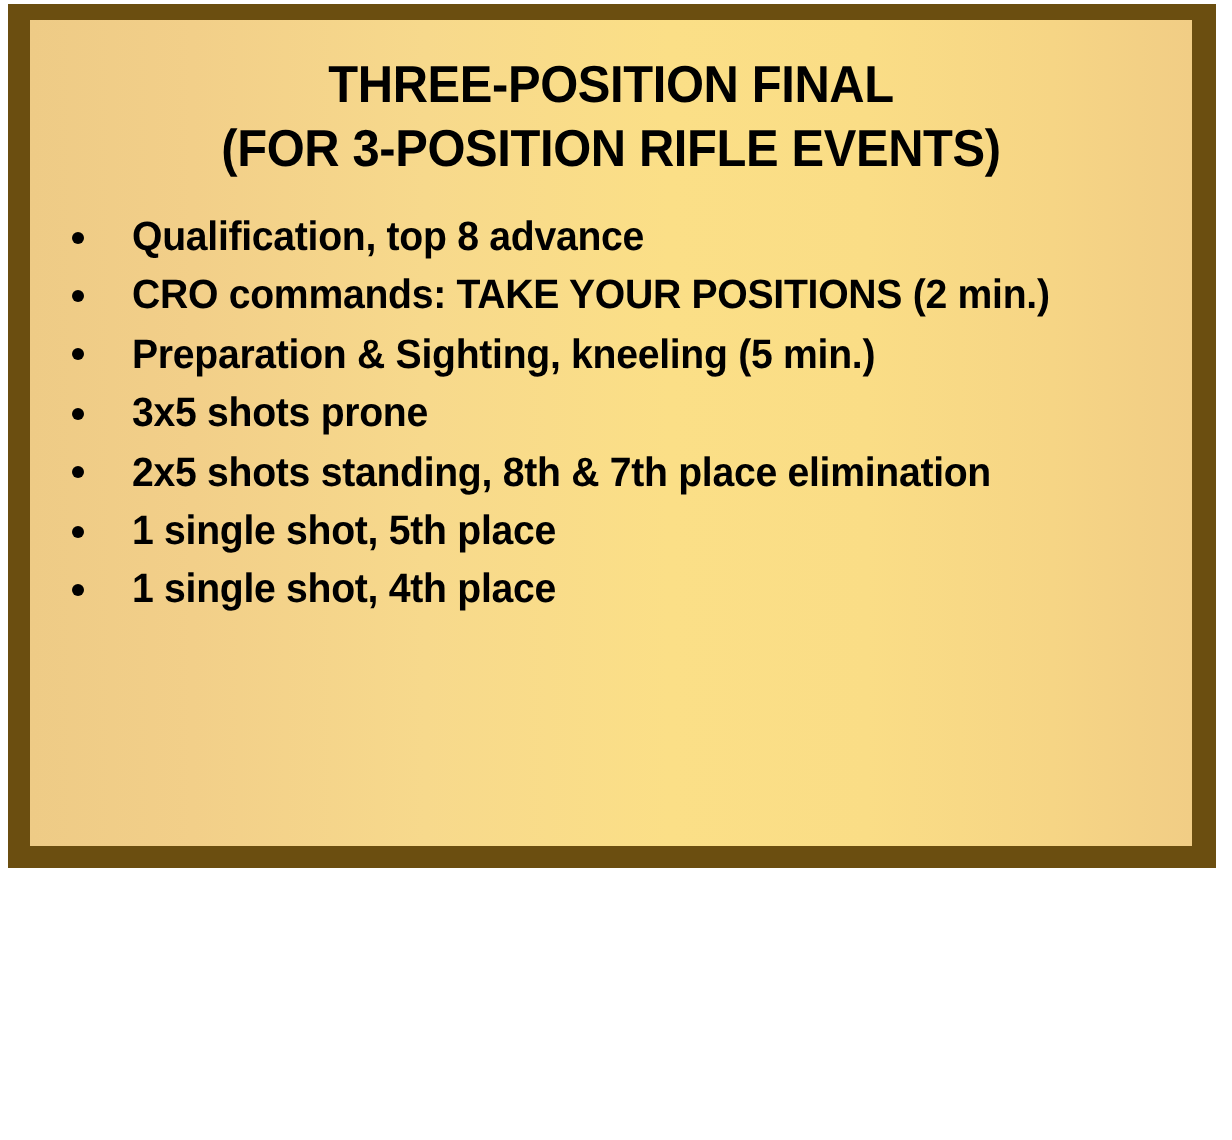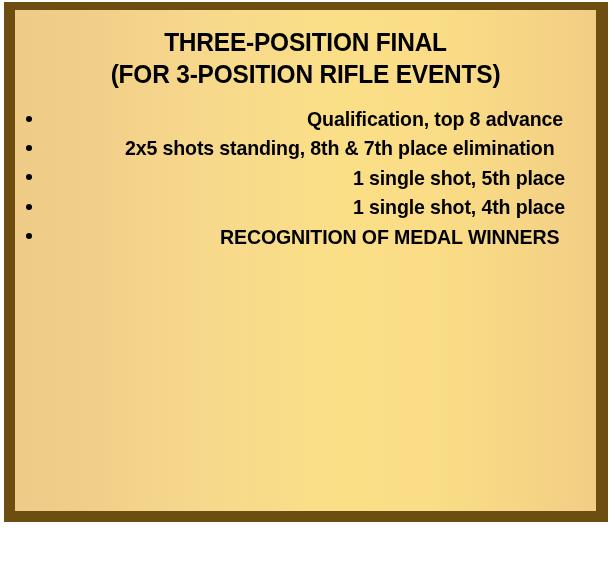--- a/index.html
+++ b/index.html
@@ -13,21 +13,21 @@
     overflow: hidden;
     font-family: "Liberation Sans", sans-serif;
   }
 
   
   #panel {
     position: absolute;
     left: 4px;
     top: 2px;
     width: 604px;
-    height: 520px;
+    height: 432px;
     box-sizing: border-box;
     border-style: solid;
     border-color: #6b4e10;
     border-top-width: 8px;
     border-bottom-width: 11px;
     border-left-width: 11px;
     border-right-width: 12px;
     background:
       linear-gradient(
         to right,
@@ -64,27 +64,26 @@
     letter-spacing: -0.2px;
     color: #000000;
     transform: scaleX(0.94);
     transform-origin: center center;
     white-space: nowrap;
   }
 
   
   #agenda-list {
     position: absolute;
-    left: 0;
+    left: 10px;
     top: 94px;
     width: 560px;
     margin: 0;
     padding: 0;
     list-style: none;
-    text-align: right;
   }
   .agenda-item {
     position: relative;
     height: 29.4px;
     line-height: 29.4px;
     padding-left: 41px;
     white-space: nowrap;
   }
   .bullet-dot {
     position: absolute;
@@ -113,20 +112,22 @@
 <div id="panel">
   <div id="panel-inner">
 
     <div id="title-block">
       <span class="title-line">THREE-POSITION FINAL</span>
       <span class="title-line">(FOR 3-POSITION RIFLE EVENTS)</span>
     </div>
 
     <ul id="agenda-list">
         <li class="agenda-item"><span class="bullet-dot"></span><span class="agenda-text">Qualification, top 8 advance</span></li>
+        <li class="agenda-item"><span class="bullet-dot"></span><span class="agenda-text">CRO commands: TAKE YOUR POSITIONS (2 min.)</span></li>
+        <li class="agenda-item"><span class="bullet-dot"></span><span class="agenda-text">Preparation &amp; Sighting, kneeling (5 min.)</span></li>
+        <li class="agenda-item"><span class="bullet-dot"></span><span class="agenda-text">3x5 shots prone</span></li>
         <li class="agenda-item"><span class="bullet-dot"></span><span class="agenda-text">2x5 shots standing, 8th &amp; 7th place elimination</span></li>
         <li class="agenda-item"><span class="bullet-dot"></span><span class="agenda-text">1 single shot, 5th place</span></li>
         <li class="agenda-item"><span class="bullet-dot"></span><span class="agenda-text">1 single shot, 4th place</span></li>
-        <li class="agenda-item"><span class="bullet-dot"></span><span class="agenda-text">RECOGNITION OF MEDAL WINNERS</span></li>
       </ul>
 
   </div>
 </div>
 
 </body></html>

